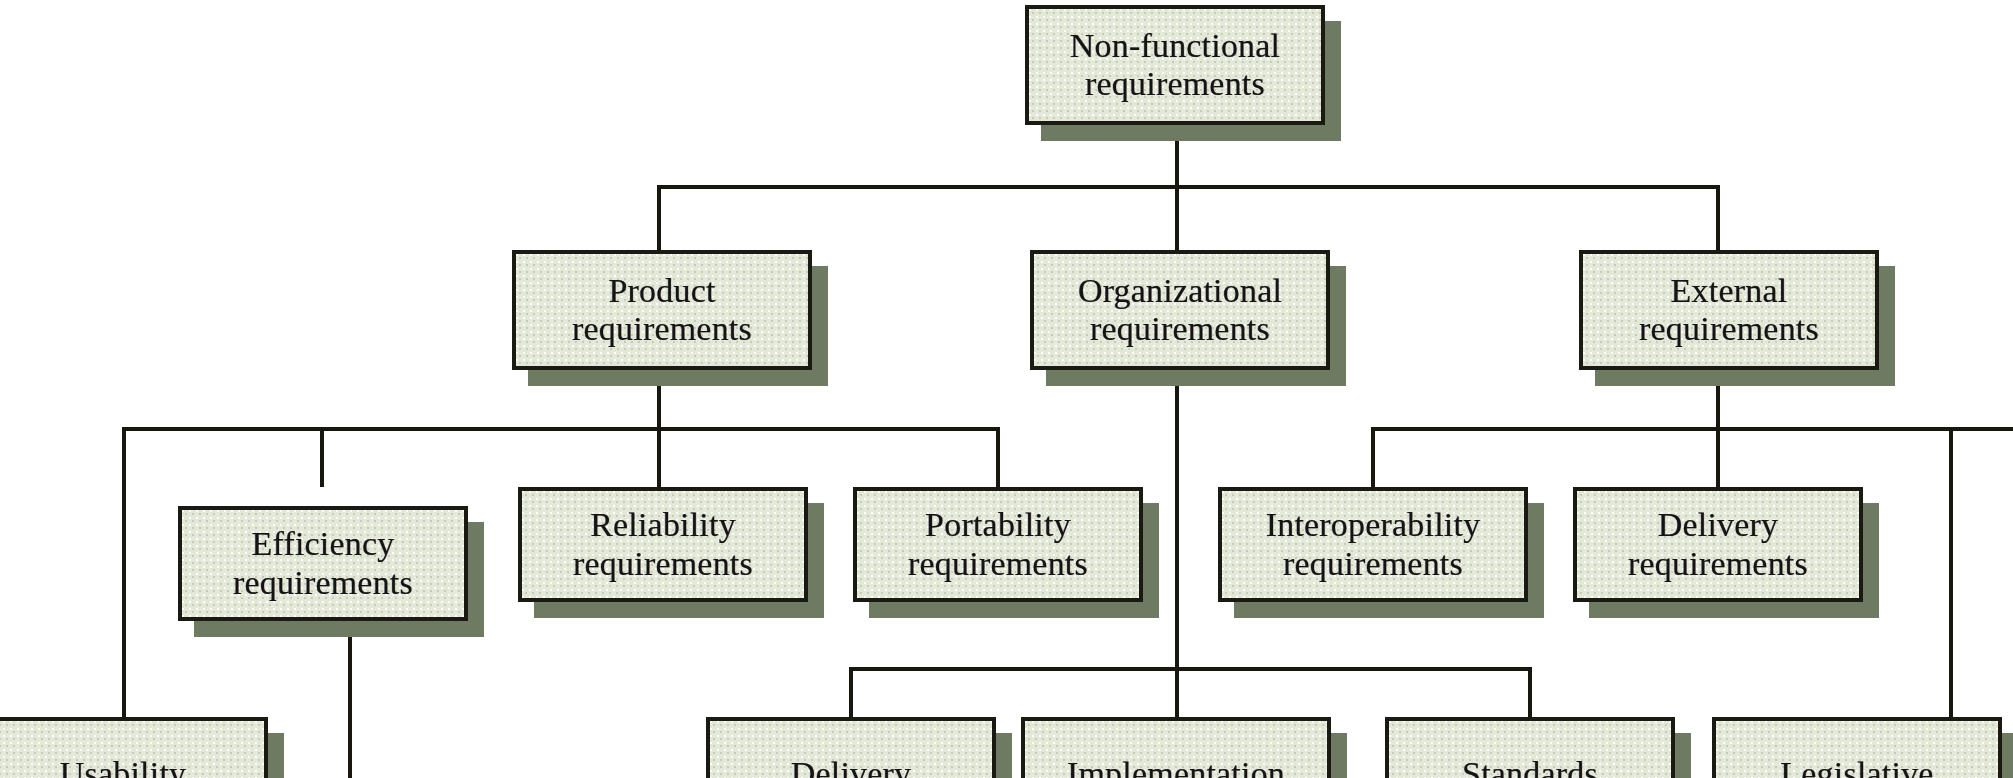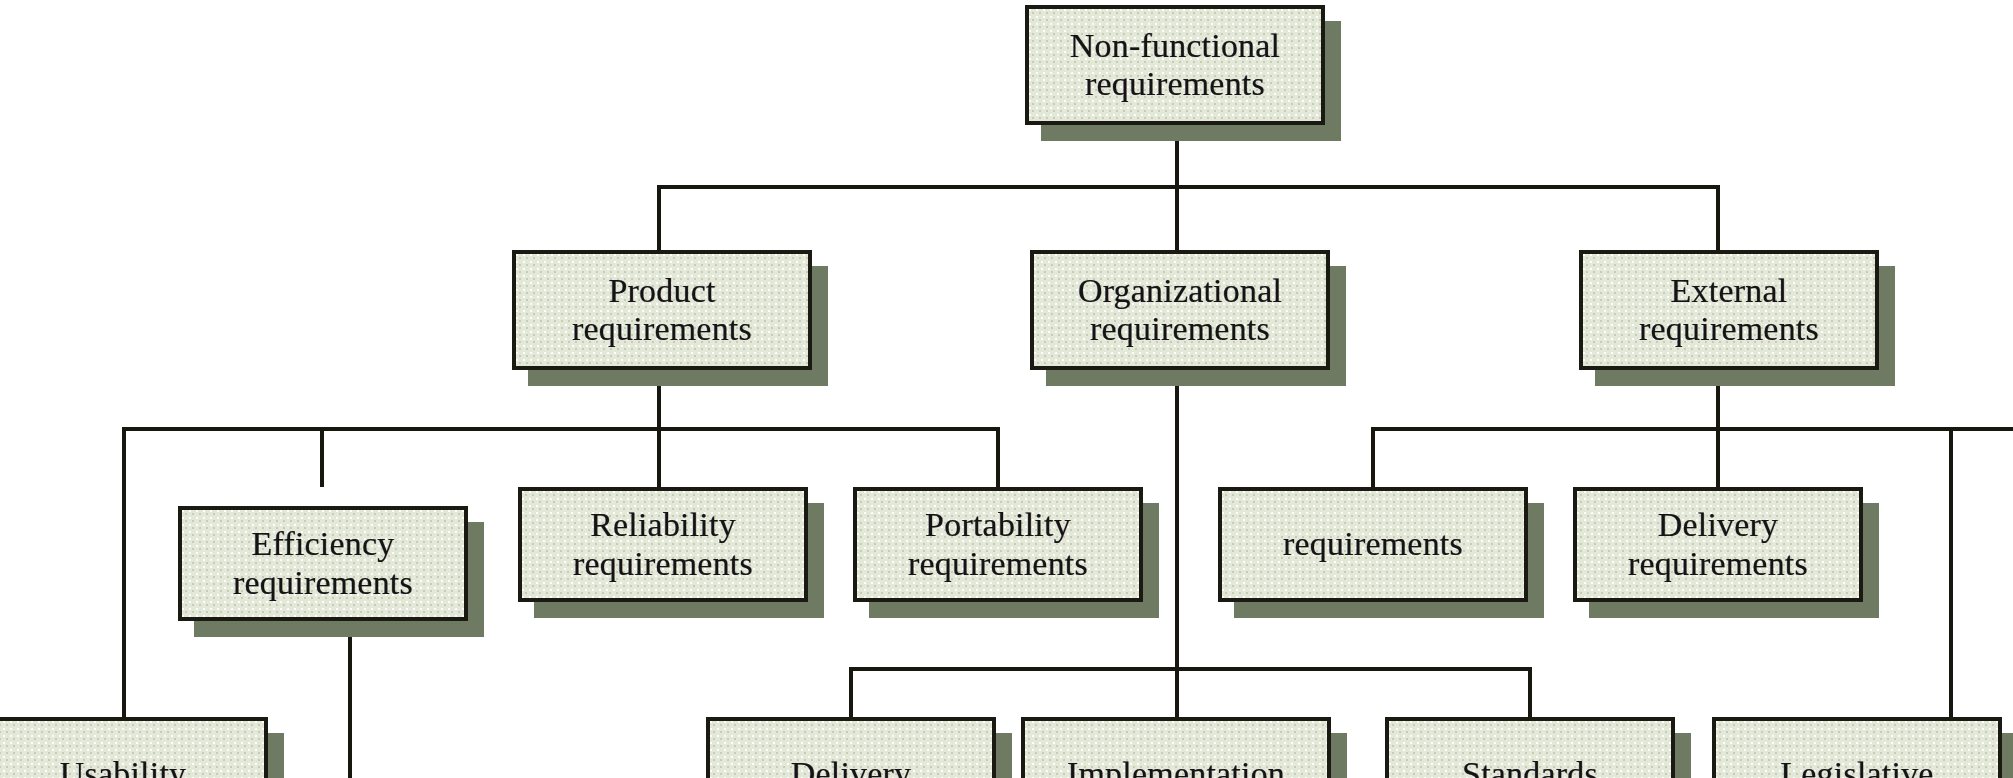--- a/index.html
+++ b/index.html
@@ -162,20 +162,21 @@
     <div class="shadow"></div>
     <div class="boxface">
       <div class="lbl l1">Portability</div>
       <div class="lbl l2">requirements</div>
     </div>
   </div>
 
   <div class="node s-leafw" style="left:1218px; top:487px;">
     <div class="shadow"></div>
     <div class="boxface">
+      <div class="lbl l1">Interoperability</div>
       <div class="lbl l2">requirements</div>
     </div>
   </div>
 
   <div class="node s-leaf" style="left:1573px; top:487px;">
     <div class="shadow"></div>
     <div class="boxface">
       <div class="lbl l1">Delivery</div>
       <div class="lbl l2">requirements</div>
     </div>

